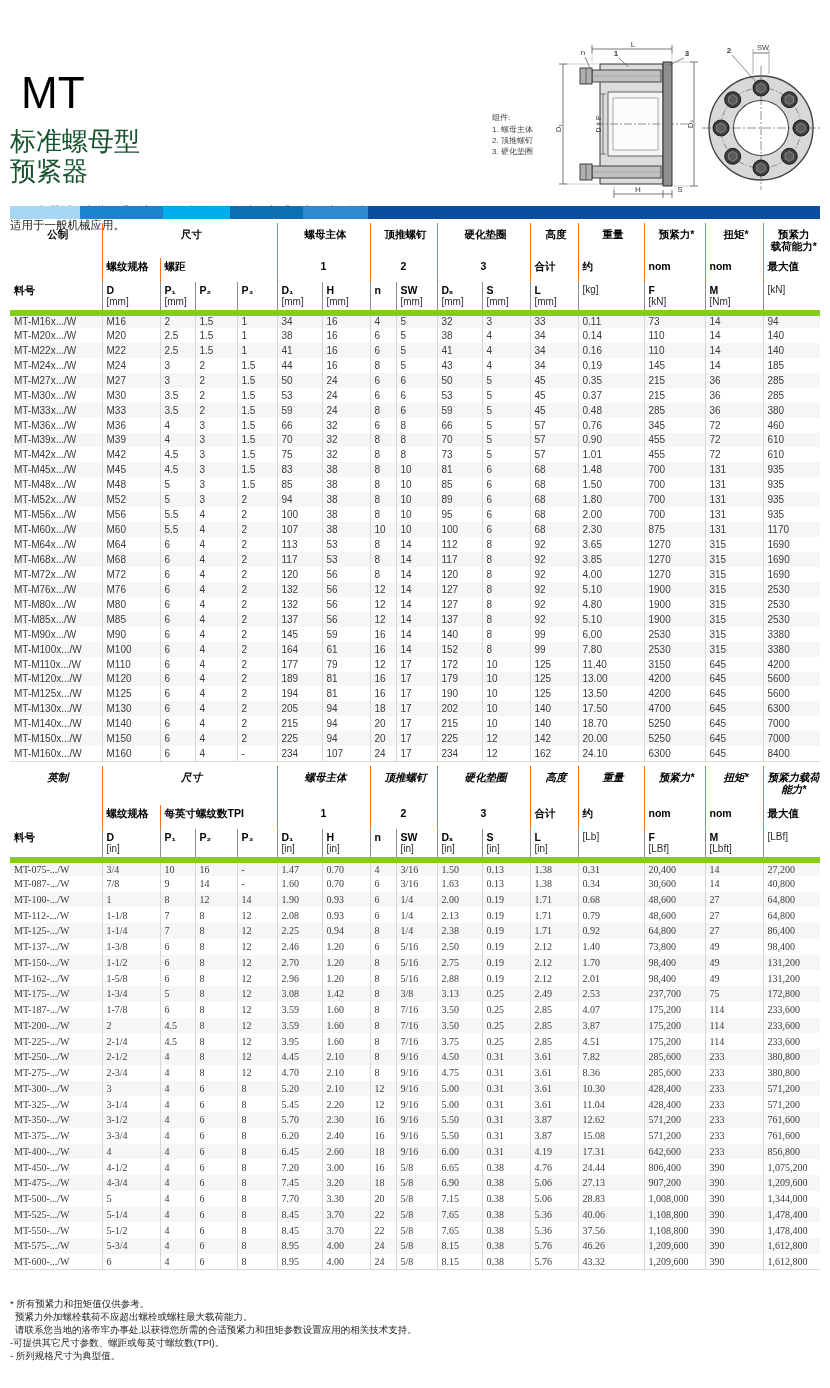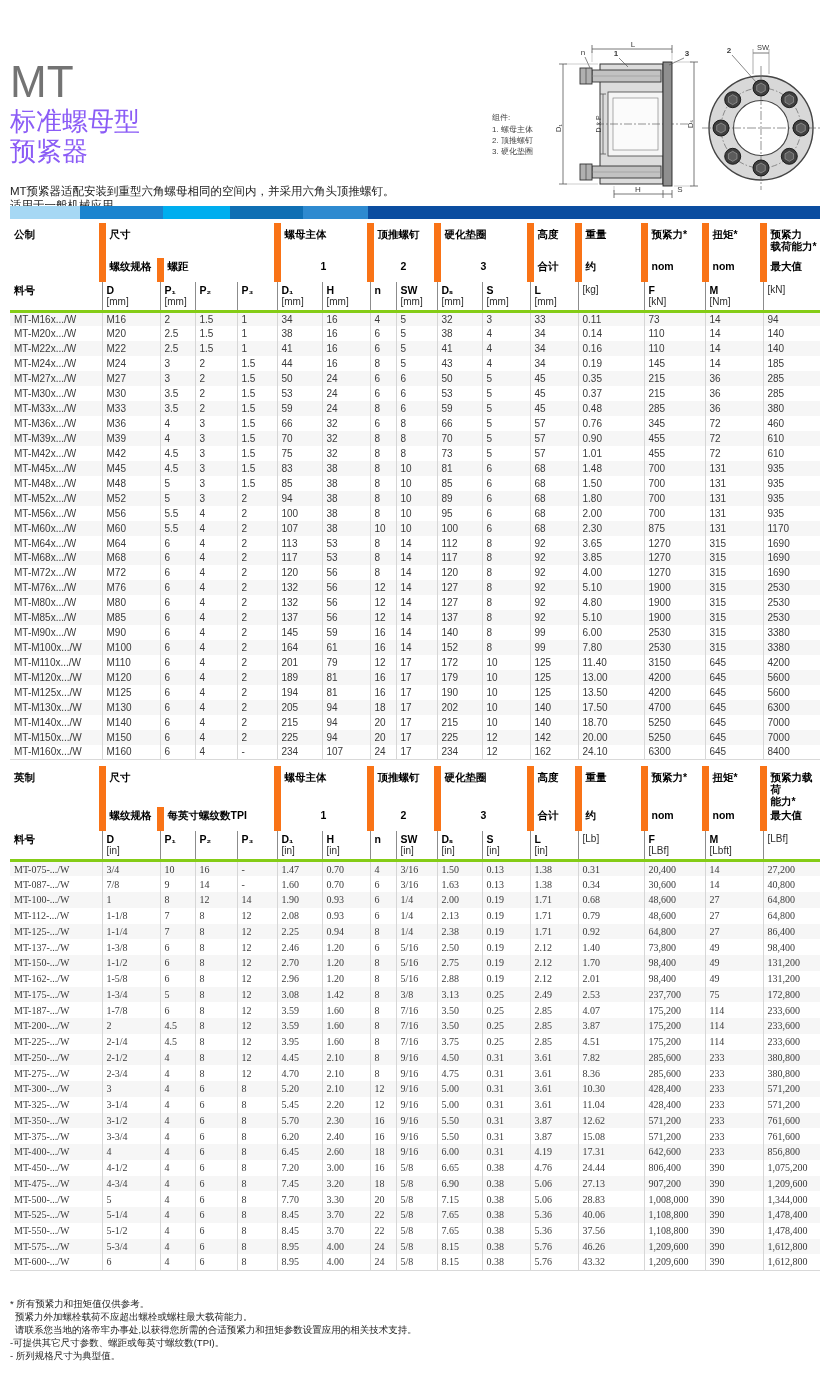--- a/index.html
+++ b/index.html
@@ -1,49 +1,49 @@
 <!DOCTYPE html>
 <html><head>
 <meta charset="utf-8">
 <style>
   html,body{margin:0;padding:0;background:#fff;}
   body{width:830px;height:1388px;position:relative;overflow:hidden;
        font-family:"Liberation Sans","DejaVu Sans",sans-serif;color:#1a1a1a;}
 
   
   .hdr-text{position:absolute;left:10px;top:60px;width:470px;}
-  .hdr-text h1{margin:0;font-size:44px;font-weight:400;line-height:44px;color:#737373;}
-  .subtitle{margin-top:2px;font-size:26px;line-height:30px;color:#8b5cf6;}
+  .hdr-text h1{margin:11px;font-size:44px;font-weight:400;line-height:44px;color:#000000;}
+  .subtitle{margin-top:2px;font-size:26px;line-height:30px;color:#14532d;}
   .desc{margin-top:18px;font-size:11.5px;line-height:14px;color:#222;}
 
   .components{position:absolute;left:492px;top:112px;font-size:8px;line-height:11px;color:#444;}
   .components .c-head{margin-bottom:1px;}
 
   .drawing{position:absolute;left:556px;top:40px;}
   .drawing text{font-family:"Liberation Sans","DejaVu Sans",sans-serif;fill:#3a3a3a;}
 
   
   .bar{position:absolute;left:10px;top:206px;width:810px;height:13px;display:flex;}
   .bar-seg{height:100%;}
 
   
   .tblwrap{position:absolute;left:10px;width:810px;}
   #metric-wrap{top:223px;}
   #imperial-wrap{top:766px;}
   table{width:810px;border-collapse:collapse;table-layout:fixed;}
   th,td{padding:0;margin:0;overflow:hidden;white-space:nowrap;}
   thead th{font-size:10.5px;font-weight:bold;color:#000;vertical-align:top;text-align:left;}
-  .gr1 th{height:30px;padding-top:5px;}
-  .imp .gr1 th{height:34px;}
+  .gr1 th{height:30px;padding-top:5px;text-align:center;}
+  .imp .gr1 th{height:34px;font-style:italic;}
   .gr2 th{height:22px;padding-top:2px;}
   .al{text-align:left;padding-left:4px;}
   .ctr{text-align:center;padding-left:0;}
   .cap{white-space:pre-line;line-height:12px;}
-  .gb{border-left:7px solid #f97316;}
-  .gr3 th{border-left:1px solid #8c8c8c;border-bottom:3px solid #84cc16;
+  .gb{border-left:1px solid #f97316;}
+  .gr3 th{border-left:1px solid #8c8c8c;border-bottom:6px solid #84cc16;
           padding:2px 0 3px 4px;vertical-align:top;}
   .gr3 th:first-child{border-left:none;}
   .gr3 .cl{font-size:10.5px;font-weight:bold;line-height:12px;}
   .gr3 .cu{font-size:10px;font-weight:normal;line-height:11px;color:#2c2c2c;min-height:11px;}
   tbody td{font-size:10px;color:#3a3a3a;border-left:1px solid #d6d6d6;
            padding:0 0 0 4px;vertical-align:middle;}
   tbody td:first-child{border-left:none;}
   tbody tr:nth-child(odd){background:#f6f6f6;}
   .met tbody tr{height:14.95px;}
   .imp tbody tr{height:15.75px;font-family:Liberation Serif, serif;}
@@ -726,21 +726,21 @@
           <td>2530</td>
           <td>315</td>
           <td>3380</td>
         </tr>
         <tr>
           <td>MT-M110x.../W</td>
           <td>M110</td>
           <td>6</td>
           <td>4</td>
           <td>2</td>
-          <td>201</td>
+          <td>177</td>
           <td>79</td>
           <td>12</td>
           <td>17</td>
           <td>172</td>
           <td>10</td>
           <td>125</td>
           <td>11.40</td>
           <td>3150</td>
           <td>645</td>
           <td>4200</td>

